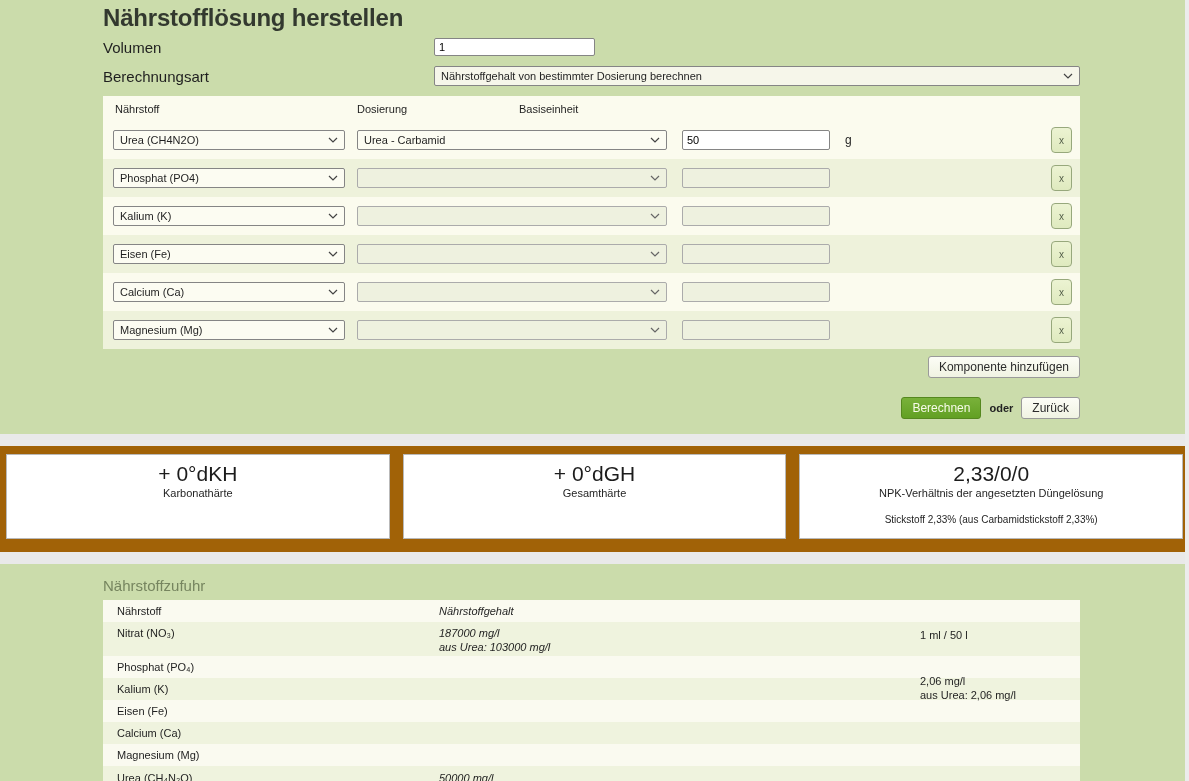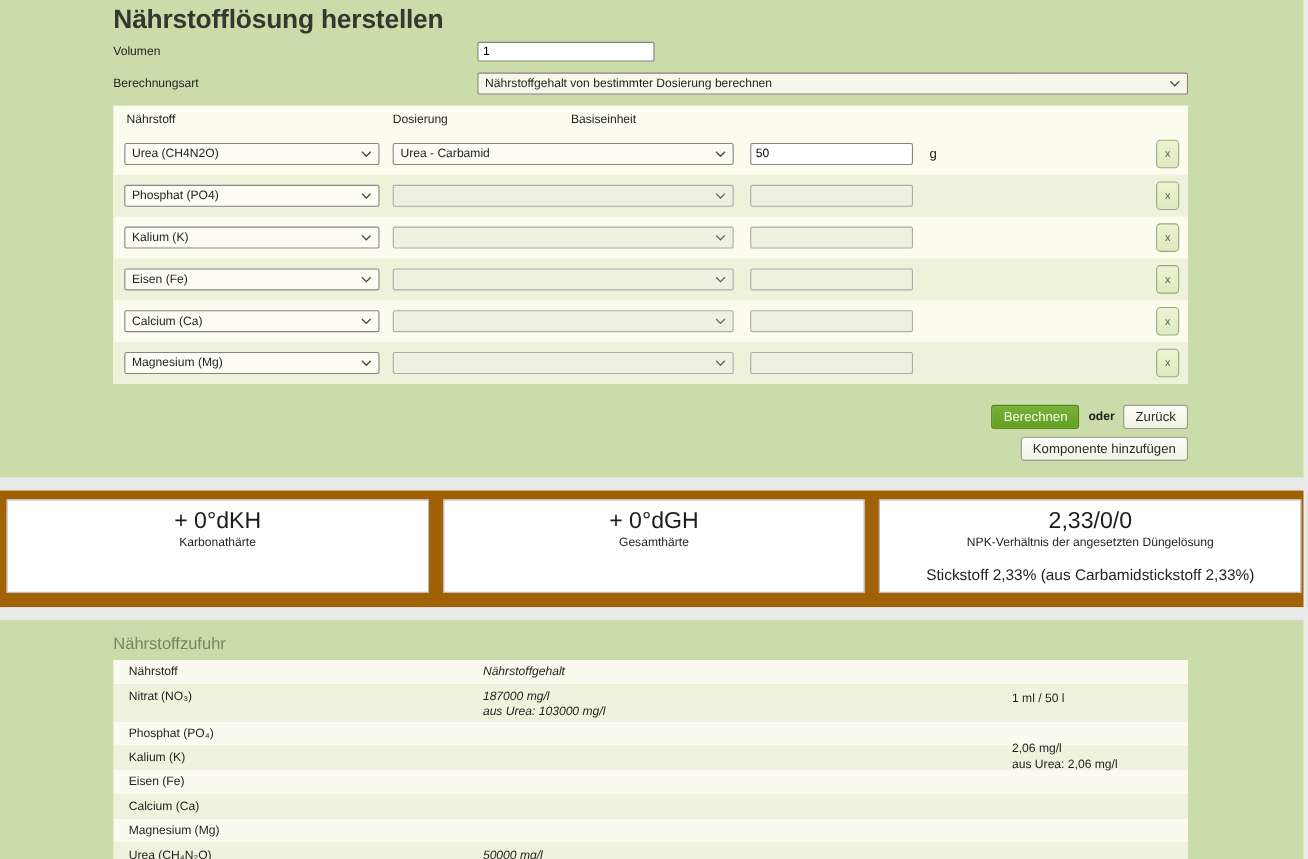--- a/index.html
+++ b/index.html
@@ -8,21 +8,21 @@
     font-family:"Liberation Sans","DejaVu Sans",sans-serif;
     font-size:11px; color:#1f1f1f;
     background:#cbdcab;
   }
   .content { padding-left:103px; }
 
   
   .section-form { background:#cbdcab; padding-bottom:15px; }
   h1.page-title { font-size:24px; font-weight:700; color:#33392f; padding-top:4px; margin-bottom:6px; letter-spacing:-0.2px; }
   .form-line { display:flex; align-items:center; margin-bottom:10px; width:977px; }
-  .form-line .flabel { width:331px; font-size:11px; }
+  .form-line .flabel { width:331px; font-size:15px; }
   .input { background:#fff; border:1px solid #858585; height:18px; font-size:11px; padding:0 4px; font-family:inherit; border-radius:2px; }
   .input.vol { width:161px; }
   .selectbox {
     background:#f6f6ea; border:1px solid #858585; height:20px; border-radius:2px;
     display:flex; align-items:center; justify-content:space-between; padding:0 6px; cursor:default;
   }
   .selectbox .sel-text { white-space:nowrap; overflow:hidden; }
   .selectbox.big { width:646px; }
   .chev { flex:0 0 auto; margin-left:4px; display:flex; }
 
@@ -62,21 +62,21 @@
 
   
   .gray-strip { height:12px; background:#e9e9e9; }
   .cards-section { background:#a16207; padding:8px 6px 13px 6px; display:flex; gap:13px; }
   .card {
     flex:1; height:85px; background:#fff; border:1px solid #b9b9b9;
     text-align:center; padding-top:7px;
   }
   .card .card-value { font-size:21px; color:#1c1c1c; }
   .card .card-label { font-size:11px; margin-top:1px; }
-  .card .card-extra { font-size:14px; margin-top:15px; }
+  .card .card-extra { font-size:10px; margin-top:15px; }
 
   
   .section-supply { background:#cbdcab; }
   .supply-heading { font-size:15px; color:#76855f; padding-top:13px; margin-bottom:6px; }
   .supply-table { width:977px; }
   .srow { display:flex; }
   .srow.light { background:#fafaf0; }
   .srow.pale  { background:#eff3de; }
   .srow .c1 { width:336px; padding-left:14px; }
   .srow .c2 { width:481px;font-style:italic; }
@@ -246,27 +246,27 @@
                 <polyline points="1,1 5,5 9,1" fill="none" stroke="#666" stroke-width="1.2"></polyline>
               </svg>
             </span>
         </div>
         <input class="input dose-input disabled" type="text" disabled="" value="" style="">
         <span class="unit"></span>
         <button class="remove-btn">x</button>
       </div>
     </div>
 
+    <div class="btn-row add">
+      <button class="btn">Komponente hinzufügen</button>
+    </div>
     <div class="btn-row actions">
       <button class="btn primary">Berechnen</button>
       <span class="or-text">oder</span>
       <button class="btn">Zurück</button>
-    </div>
-    <div class="btn-row add">
-      <button class="btn">Komponente hinzufügen</button>
     </div>
   </div>
 </div>
 
 <div class="gray-strip"></div>
 
 <div class="cards-section">
   <div class="card">
     <div class="card-value">+ 0°dKH</div>
     <div class="card-label">Karbonathärte</div>

